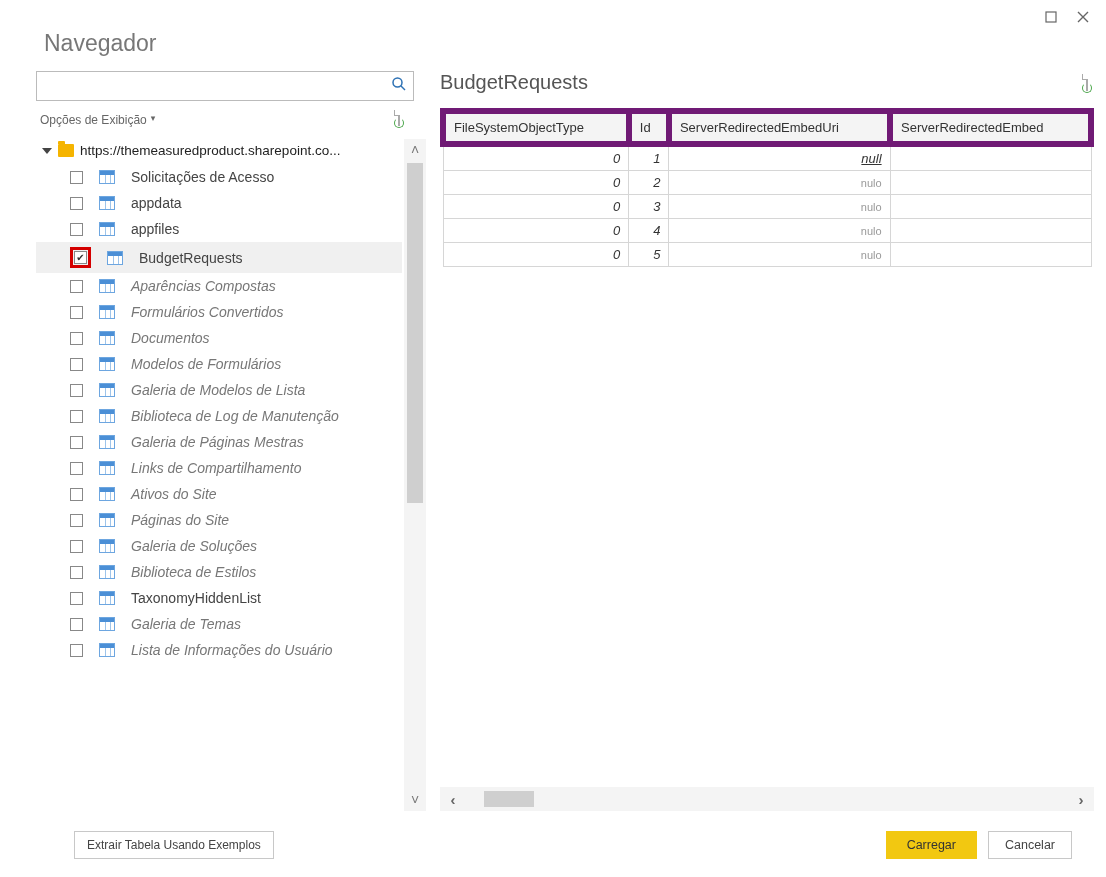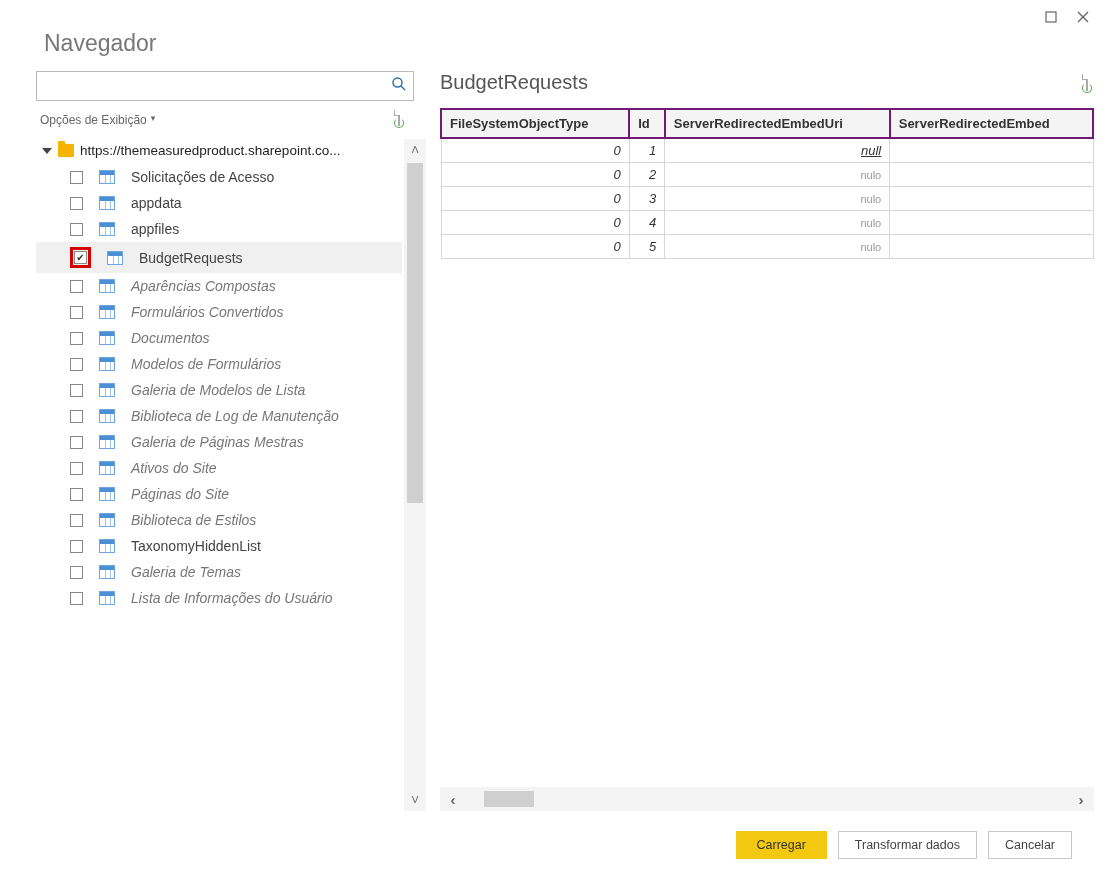--- a/index.html
+++ b/index.html
@@ -230,24 +230,24 @@
     border-radius:50%;
     border-top-color:transparent;
   }
   .preview-table {
     border-collapse: collapse;
     width: 100%;
     font-size: 13px;
   }
   .preview-table th {
     text-align: left;
-    font-weight: 700;
+    font-weight: 400;
     color: #333;
     background: #f4f4f4;
-    border: 2px solid #701a75;
+    border: 6px solid #701a75;
     padding: 6px 8px;
   }
   .preview-table td {
     border: 1px solid #d6d6d6;
     padding: 4px 8px;
     color: #444;
   }
   .preview-table td.num { text-align: right; font-style: italic; color:#333;}
   .preview-table td.nullc { text-align: right; font-style: italic; color:#333;text-decoration:underline;}
   .preview-table td.nulo { text-align: right; font-size: 11px; color:#999;}
@@ -403,26 +403,36 @@
               <span>Biblioteca de Log de Manutenção</span>
             </div>
             <div class="tree-item grayed">
               <span class="checkbox"></span>
               <span class="table-icon"></span>
               <span>Galeria de Páginas Mestras</span>
             </div>
             <div class="tree-item grayed">
               <span class="checkbox"></span>
               <span class="table-icon"></span>
+              <span>Links de Compartilhamento</span>
+            </div>
+            <div class="tree-item grayed">
+              <span class="checkbox"></span>
+              <span class="table-icon"></span>
               <span>Ativos do Site</span>
             </div>
             <div class="tree-item grayed">
               <span class="checkbox"></span>
               <span class="table-icon"></span>
               <span>Páginas do Site</span>
+            </div>
+            <div class="tree-item grayed">
+              <span class="checkbox"></span>
+              <span class="table-icon"></span>
+              <span>Galeria de Soluções</span>
             </div>
             <div class="tree-item grayed">
               <span class="checkbox"></span>
               <span class="table-icon"></span>
               <span>Biblioteca de Estilos</span>
             </div>
             <div class="tree-item">
               <span class="checkbox"></span>
               <span class="table-icon"></span>
               <span>TaxonomyHiddenList</span>
@@ -498,17 +508,17 @@
     </table>
     <div class="hscroll">
       <div class="arrow">‹</div>
       <div class="hthumb"></div>
       <div class="arrow" style="margin-left:auto">›</div>
     </div>
   </div>
 </div>
 
 <div class="footer">
+  <div class="left-btn">Extrair Tabela Usando Exemplos</div>
   <div class="spacer"></div>
   <div class="btn primary">Carregar</div>
-  <div class="btn">Transformar dados</div>
   <div class="btn">Cancelar</div>
 </div>
 
 </body></html>

